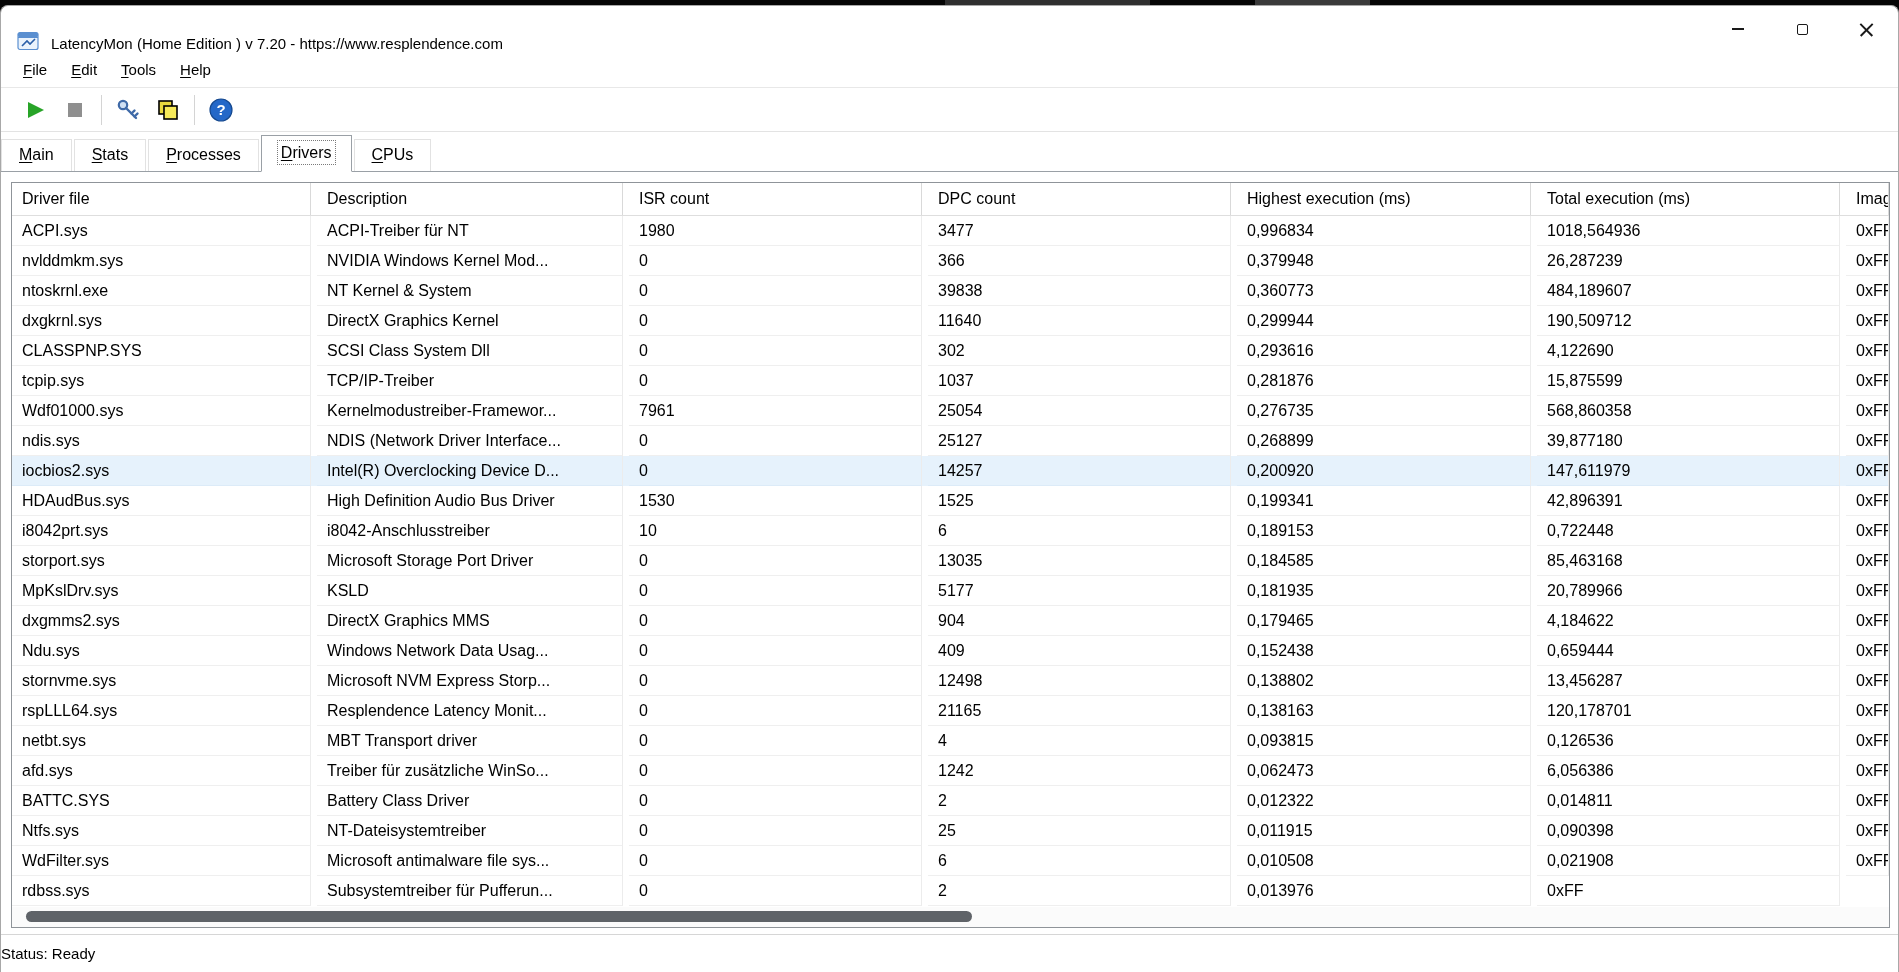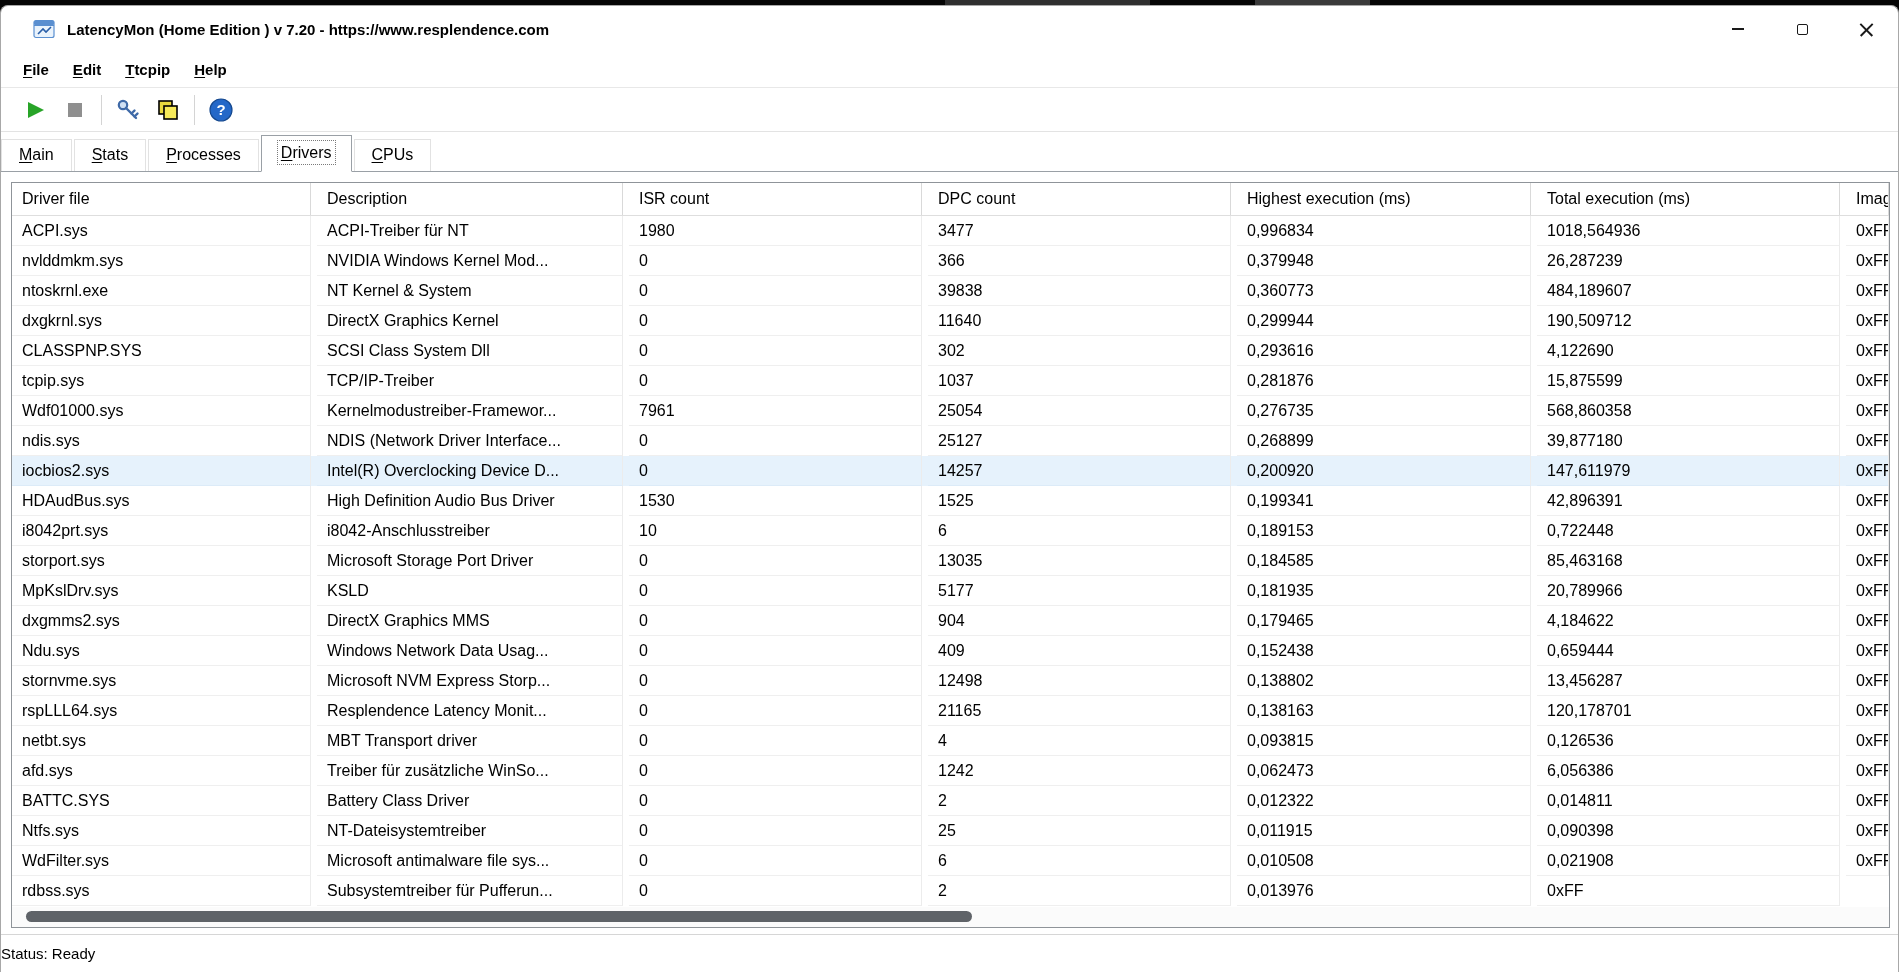--- a/index.html
+++ b/index.html
@@ -19,37 +19,37 @@
     position: absolute; top: 5px; left: 0;
     width: 1899px; height: 967px;
     background: #fff;
     border: 1px solid #a8a8a8; border-bottom: none;
     border-radius: 8px 8px 0 0;
     display: flex; flex-direction: column;
     overflow: hidden;
   }
 
   
-  .titlebar { flex: 0 0 46px; display: flex; align-items: center; padding-left: 32px; font-weight: bold; }
+  .titlebar { flex: 0 0 46px; display: flex; align-items: flex-end; padding-left: 16px; }
   .app-icon { width: 22px; height: 22px; margin-right: 12px; flex: 0 0 22px; }
   .title-text { font-size: 15px; white-space: nowrap; }
   .win-controls { margin-left: auto; display: flex; height: 100%; align-self: flex-start; }
   .win-btn { width: 64px; height: 46px; display: flex; align-items: center; justify-content: center; cursor: default; }
   .glyph-min { width: 12px; height: 1.5px; background: #1a1a1a; display: block; }
   .glyph-max { width: 11px; height: 11px; border: 1.5px solid #1a1a1a; border-radius: 2px; display: block; }
   .glyph-close { position: relative; width: 15px; height: 15px; display: block; }
   .glyph-close::before, .glyph-close::after {
     content: ""; position: absolute; left: -1px; top: 7px; width: 17px; height: 1.5px; background: #1a1a1a;
   }
   .glyph-close::before { transform: rotate(45deg); }
   .glyph-close::after { transform: rotate(-45deg); }
 
   
   .menubar { flex: 0 0 36px; display: flex; align-items: center; padding-left: 10px; border-bottom: 1px solid #e8e8e8; font-size: 15px; }
-  .menu-item { padding: 5px 12px; white-space: nowrap; font-weight: bold; }
+  .menu-item { padding: 5px 12px; white-space: nowrap; }
   .mnemonic { text-decoration: underline; text-underline-offset: 2px; }
 
   
   .toolbar { flex: 0 0 44px; display: flex; align-items: center; padding-left: 14px; border-bottom: 1px solid #e3e3e3; }
   .tool-btn { width: 40px; height: 36px; display: flex; align-items: center; justify-content: center; }
   .tool-sep { width: 1px; height: 30px; background: #d4d4d4; margin: 0 6px; }
 
   
   .tabbar { flex: 0 0 40px; display: flex; align-items: flex-end; border-bottom: 1px solid #9aa0a6; font-size: 16px; }
   .tab { padding: 6px 17px 7px; border: 1px solid #e2e2e2; border-bottom: none; background: #fff; margin-right: 2px; white-space: nowrap; }
@@ -103,21 +103,21 @@
         </div>
       <div class="win-btn">
           <span class="glyph-close"></span>
         </div>
     </div>
   </div>
 
   <div class="menubar">
     <span class="menu-item"><span class="mnemonic">F</span><span>ile</span></span>
     <span class="menu-item"><span class="mnemonic">E</span><span>dit</span></span>
-    <span class="menu-item"><span class="mnemonic">T</span><span>tcpip</span></span>
+    <span class="menu-item"><span class="mnemonic">T</span><span>ools</span></span>
     <span class="menu-item"><span class="mnemonic">H</span><span>elp</span></span>
   </div>
 
   <div class="toolbar">
     <div class="tool-btn">
       <svg width="24" height="24">
           <polygon points="5,4 21,12 5,20" fill="#28a428"></polygon>
         </svg>
     </div>
     <div class="tool-btn">

